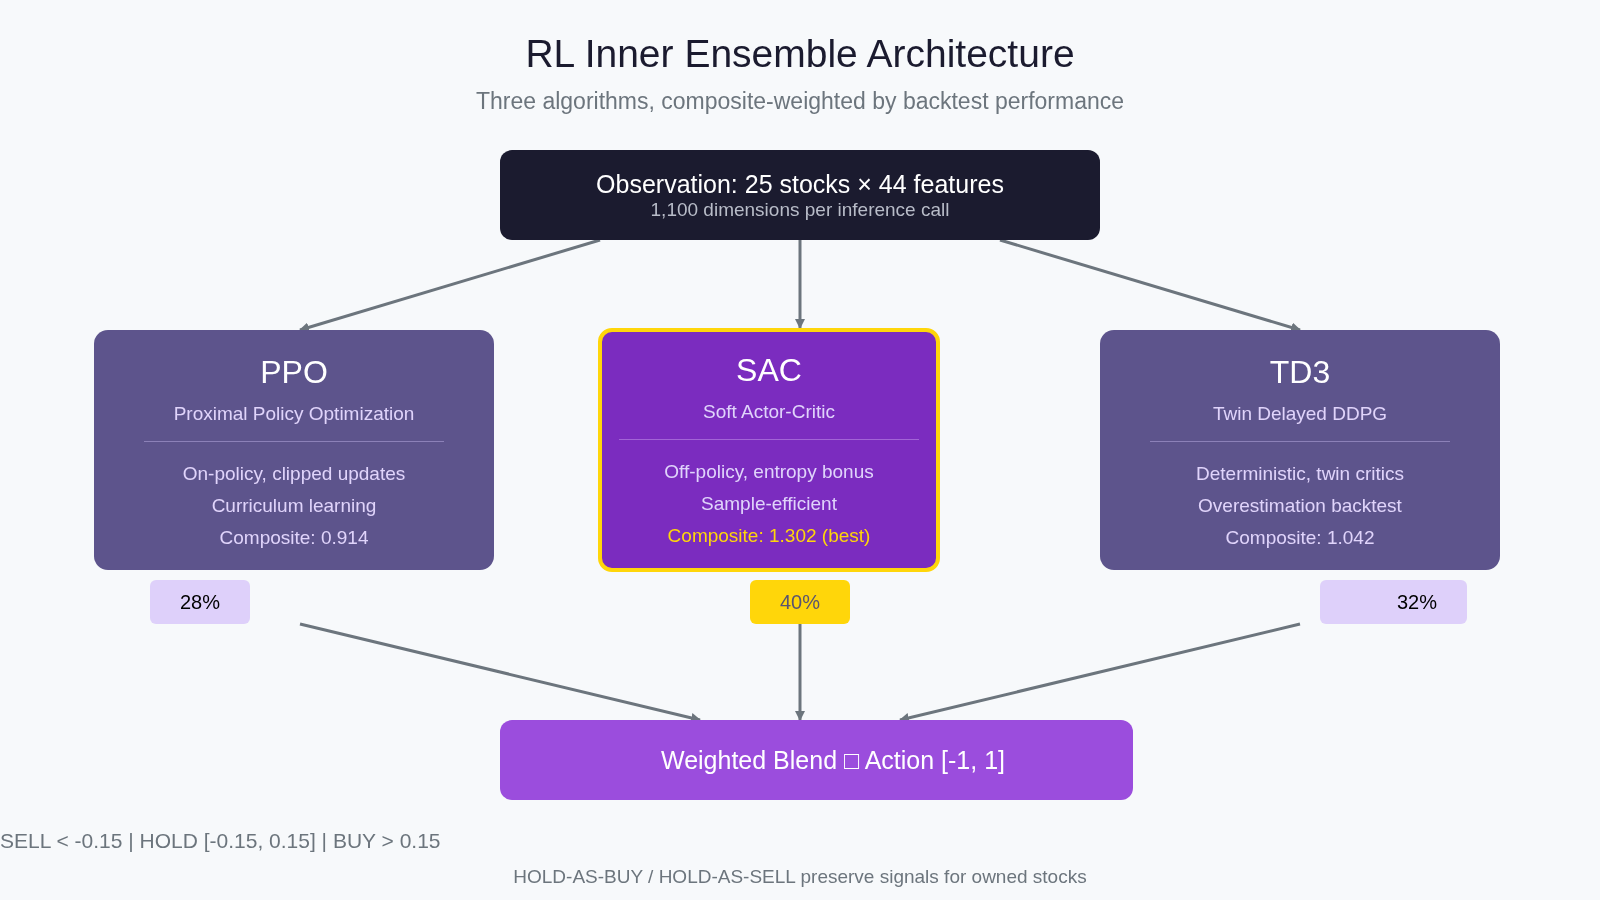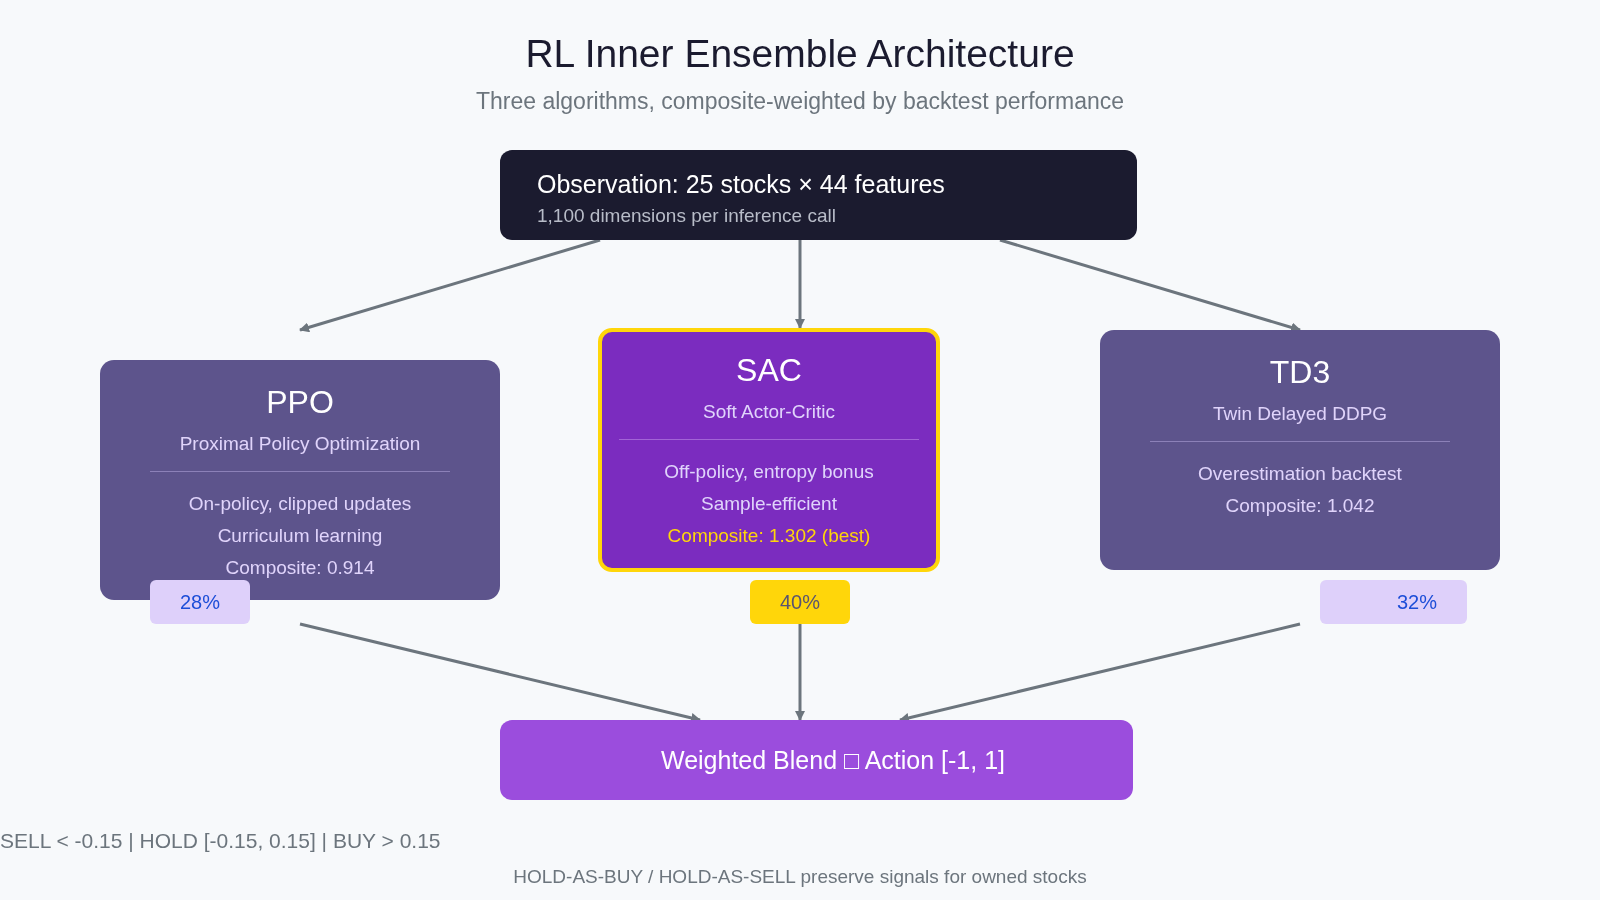--- a/index.html
+++ b/index.html
@@ -1,34 +1,34 @@
 <!DOCTYPE html>
 <html><head>
 <meta charset="utf-8">
 <style>
   html, body { margin:0; padding:0; }
   body { width:1600px; height:900px; background:#f7f9fb; position:relative; overflow:hidden; font-family:"Liberation Sans", sans-serif; }
   .abs { position:absolute; }
   .title { left:0; width:1600px; top:32px; text-align:center; font-size:39px; color:#1b1b2f; }
   .subtitle { left:0; width:1600px; top:88px; text-align:center; font-size:23px; color:#6c757d; }
   svg.arrows { position:absolute; left:0; top:0; width:1600px; height:900px; }
-  .obs { left:500px; top:150px; width:600px; height:90px; background:#1b1b2f; border-radius:12px; text-align:left;padding-left:37px; }
+  .obs { left:500px; top:150px; width:600px; height:90px; background:#1b1b2f; border-radius:12px; text-align:center; }
   .obs .t { margin-top:20px; font-size:25px; color:#ffffff; }
-  .obs .s { margin-top:6px; font-size:19px; color:#b8bcc8; }
+  .obs .s { font-size:19px; color:#b8bcc8; }
   .algo { top:330px; width:400px; height:240px; border-radius:14px; background:#5d548c; text-align:center; box-sizing:border-box; }
   .algo.best { background:#7b2cbf; border:4px solid #ffd60a; }
   .algo .name { margin-top:24px; font-size:32px; color:#ffffff; }
   .algo.best .name { margin-top:20px; }
   .algo .full { margin-top:12px; font-size:19px; color:#e0d4fb; }
   .algo .rule { margin:16px auto 0; width:300px; height:1px; background:#8c81b8; }
   .algo.best .rule { background:#a264d6; }
   .algo .line { font-size:19px; color:#e0d4fb; line-height:32px; }
   .algo .lines { margin-top:16px; }
   .algo .composite.hl { color:#ffd60a; }
-  .weight { top:580px; width:100px; height:44px; border-radius:6px; background:#ded0fa; color:#1d4ed8; font-size:20px; line-height:44px; text-align:center; }
+  .weight { top:580px; width:100px; height:44px; border-radius:6px; background:#ded0fa; color:#000000; font-size:20px; line-height:44px; text-align:center; }
   .weight.best { background:#ffd60a; color:#5a5470; }
   .blend { left:500px; top:720px; width:600px; height:80px; background:#9b4ddd; border-radius:12px; color:#ffffff; font-size:25px; line-height:80px; text-align:center;padding-left:33px; }
   .rules { left:0; width:1600px; top:829px; text-align:left; font-size:21px; color:#6c757d; }
   .note { left:0; width:1600px; top:866px; text-align:center; font-size:19px; color:#6c757d; }
 </style>
 </head>
 <body>
 
 <div class="abs title">RL Inner Ensemble Architecture</div>
 <div class="abs subtitle">Three algorithms, composite-weighted by backtest performance</div>
@@ -47,21 +47,21 @@
     <line x1="800" y1="624" x2="800" y2="720" marker-end="url(#ah)"></line>
     <line x1="1300" y1="624" x2="900" y2="720" marker-end="url(#ah)"></line>
   </g>
 </svg>
 
 <div class="abs obs">
   <div class="t">Observation: 25 stocks × 44 features</div>
   <div class="s">1,100 dimensions per inference call</div>
 </div>
 
-<div class="abs algo" style="left:100px;margin-top:30px;">
+<div class="abs algo" style="left:94px;">
   <div class="name">PPO</div>
   <div class="full">Proximal Policy Optimization</div>
   <div class="rule"></div>
   <div class="lines">
     <div class="line">On-policy, clipped updates</div>
     <div class="line">Curriculum learning</div>
     <div class="line composite">Composite: 0.914</div>
   </div>
 </div>
 
@@ -74,20 +74,21 @@
     <div class="line">Sample-efficient</div>
     <div class="line composite hl">Composite: 1.302 (best)</div>
   </div>
 </div>
 
 <div class="abs algo" style="left:1100px;">
   <div class="name">TD3</div>
   <div class="full">Twin Delayed DDPG</div>
   <div class="rule"></div>
   <div class="lines">
+    <div class="line">Deterministic, twin critics</div>
     <div class="line">Overestimation backtest</div>
     <div class="line composite">Composite: 1.042</div>
   </div>
 </div>
 
 <div class="abs weight" style="left:150px;">28%</div>
 <div class="abs weight best" style="left:750px;">40%</div>
 <div class="abs weight" style="left:1320px;padding-left:47px;">32%</div>
 
 <div class="abs blend">Weighted Blend □ Action [-1, 1]</div>

